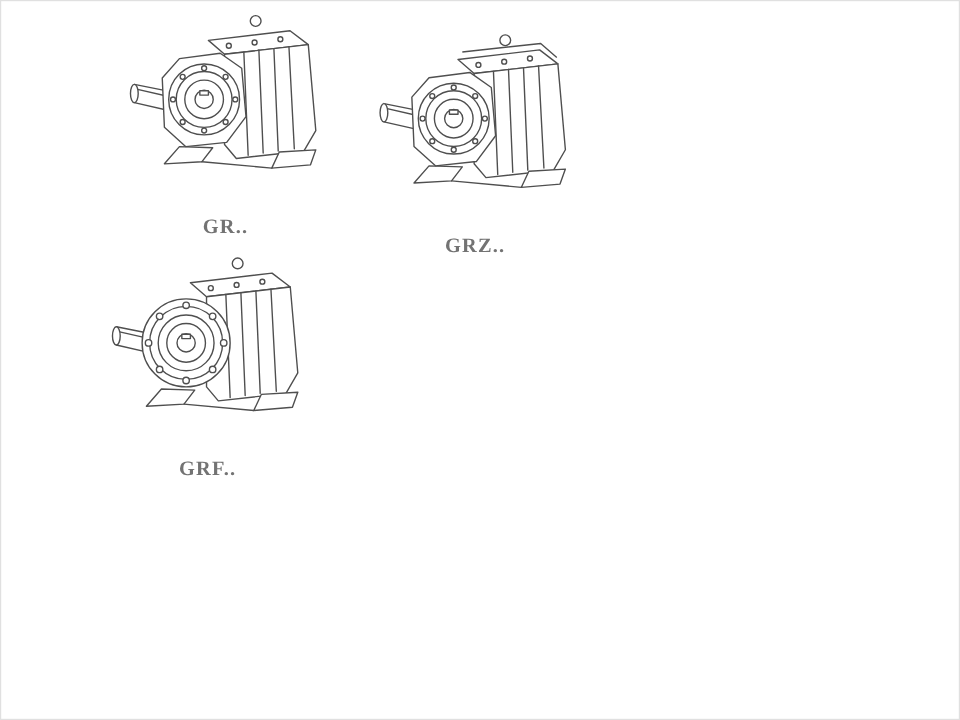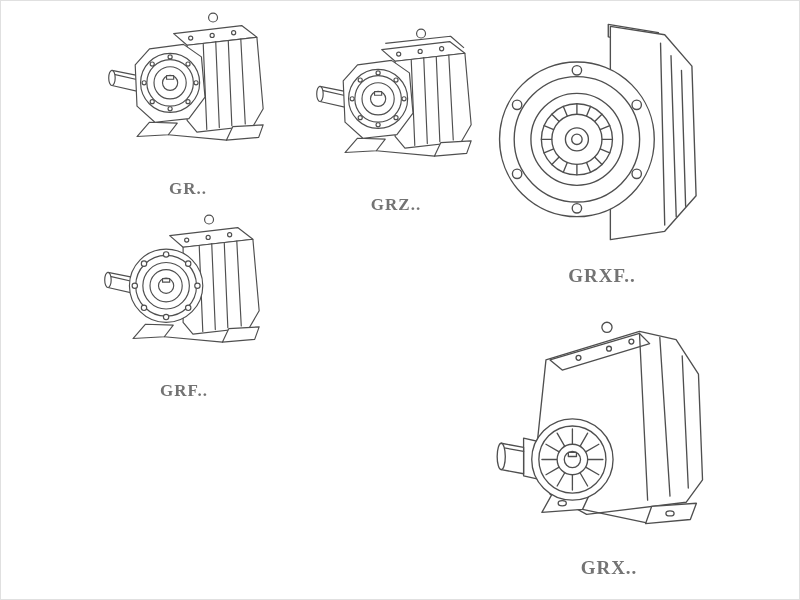--- a/index.html
+++ b/index.html
@@ -196,37 +196,25 @@
   </div>
 
   <div class="cell" style="left:296px;top:20px;width:198px;height:198px;align-items:center;">
     <svg class="ink" viewBox="0 0 200 190" width="198" height="170">
       <use href="#g-iso"></use>
       <path d="M88 25 L161 17 L176 30" fill="none" stroke="currentColor" stroke-width="1.3" stroke-linejoin="round"></path>
     </svg>
     <div class="model-label">GRZ..</div>
   </div>
 
-  <div class="cell" style="left:486px;top:2px;width:230px;height:296px;">
-    <svg class="ink" viewBox="0 0 220 230" width="230" height="258">
-        <use href="#g-grxf"></use>
-      </svg>
-    <div class="model-label big-label">GRXF..</div>
-  </div>
-
-  <div class="cell" style="left:84px;top:206px;width:198px;height:198px;font-family:Liberation Serif, serif;">
+
+  <div class="cell" style="left:73px;top:206px;width:198px;height:198px;font-family:Liberation Serif, serif;">
     <svg class="ink" viewBox="0 0 200 190" width="198" height="170">
         <use href="#g-iso-flange"></use>
       </svg>
     <div class="model-label">GRF..</div>
   </div>
 
 
 
 
-  <div class="cell" style="left:486px;top:300px;width:244px;height:296px;">
-    <svg class="ink" viewBox="0 0 240 220" width="244" height="252">
-        <use href="#g-grx"></use>
-      </svg>
-    <div class="model-label big-label">GRX..</div>
-  </div>
 
 </div>
 
 </body></html>

